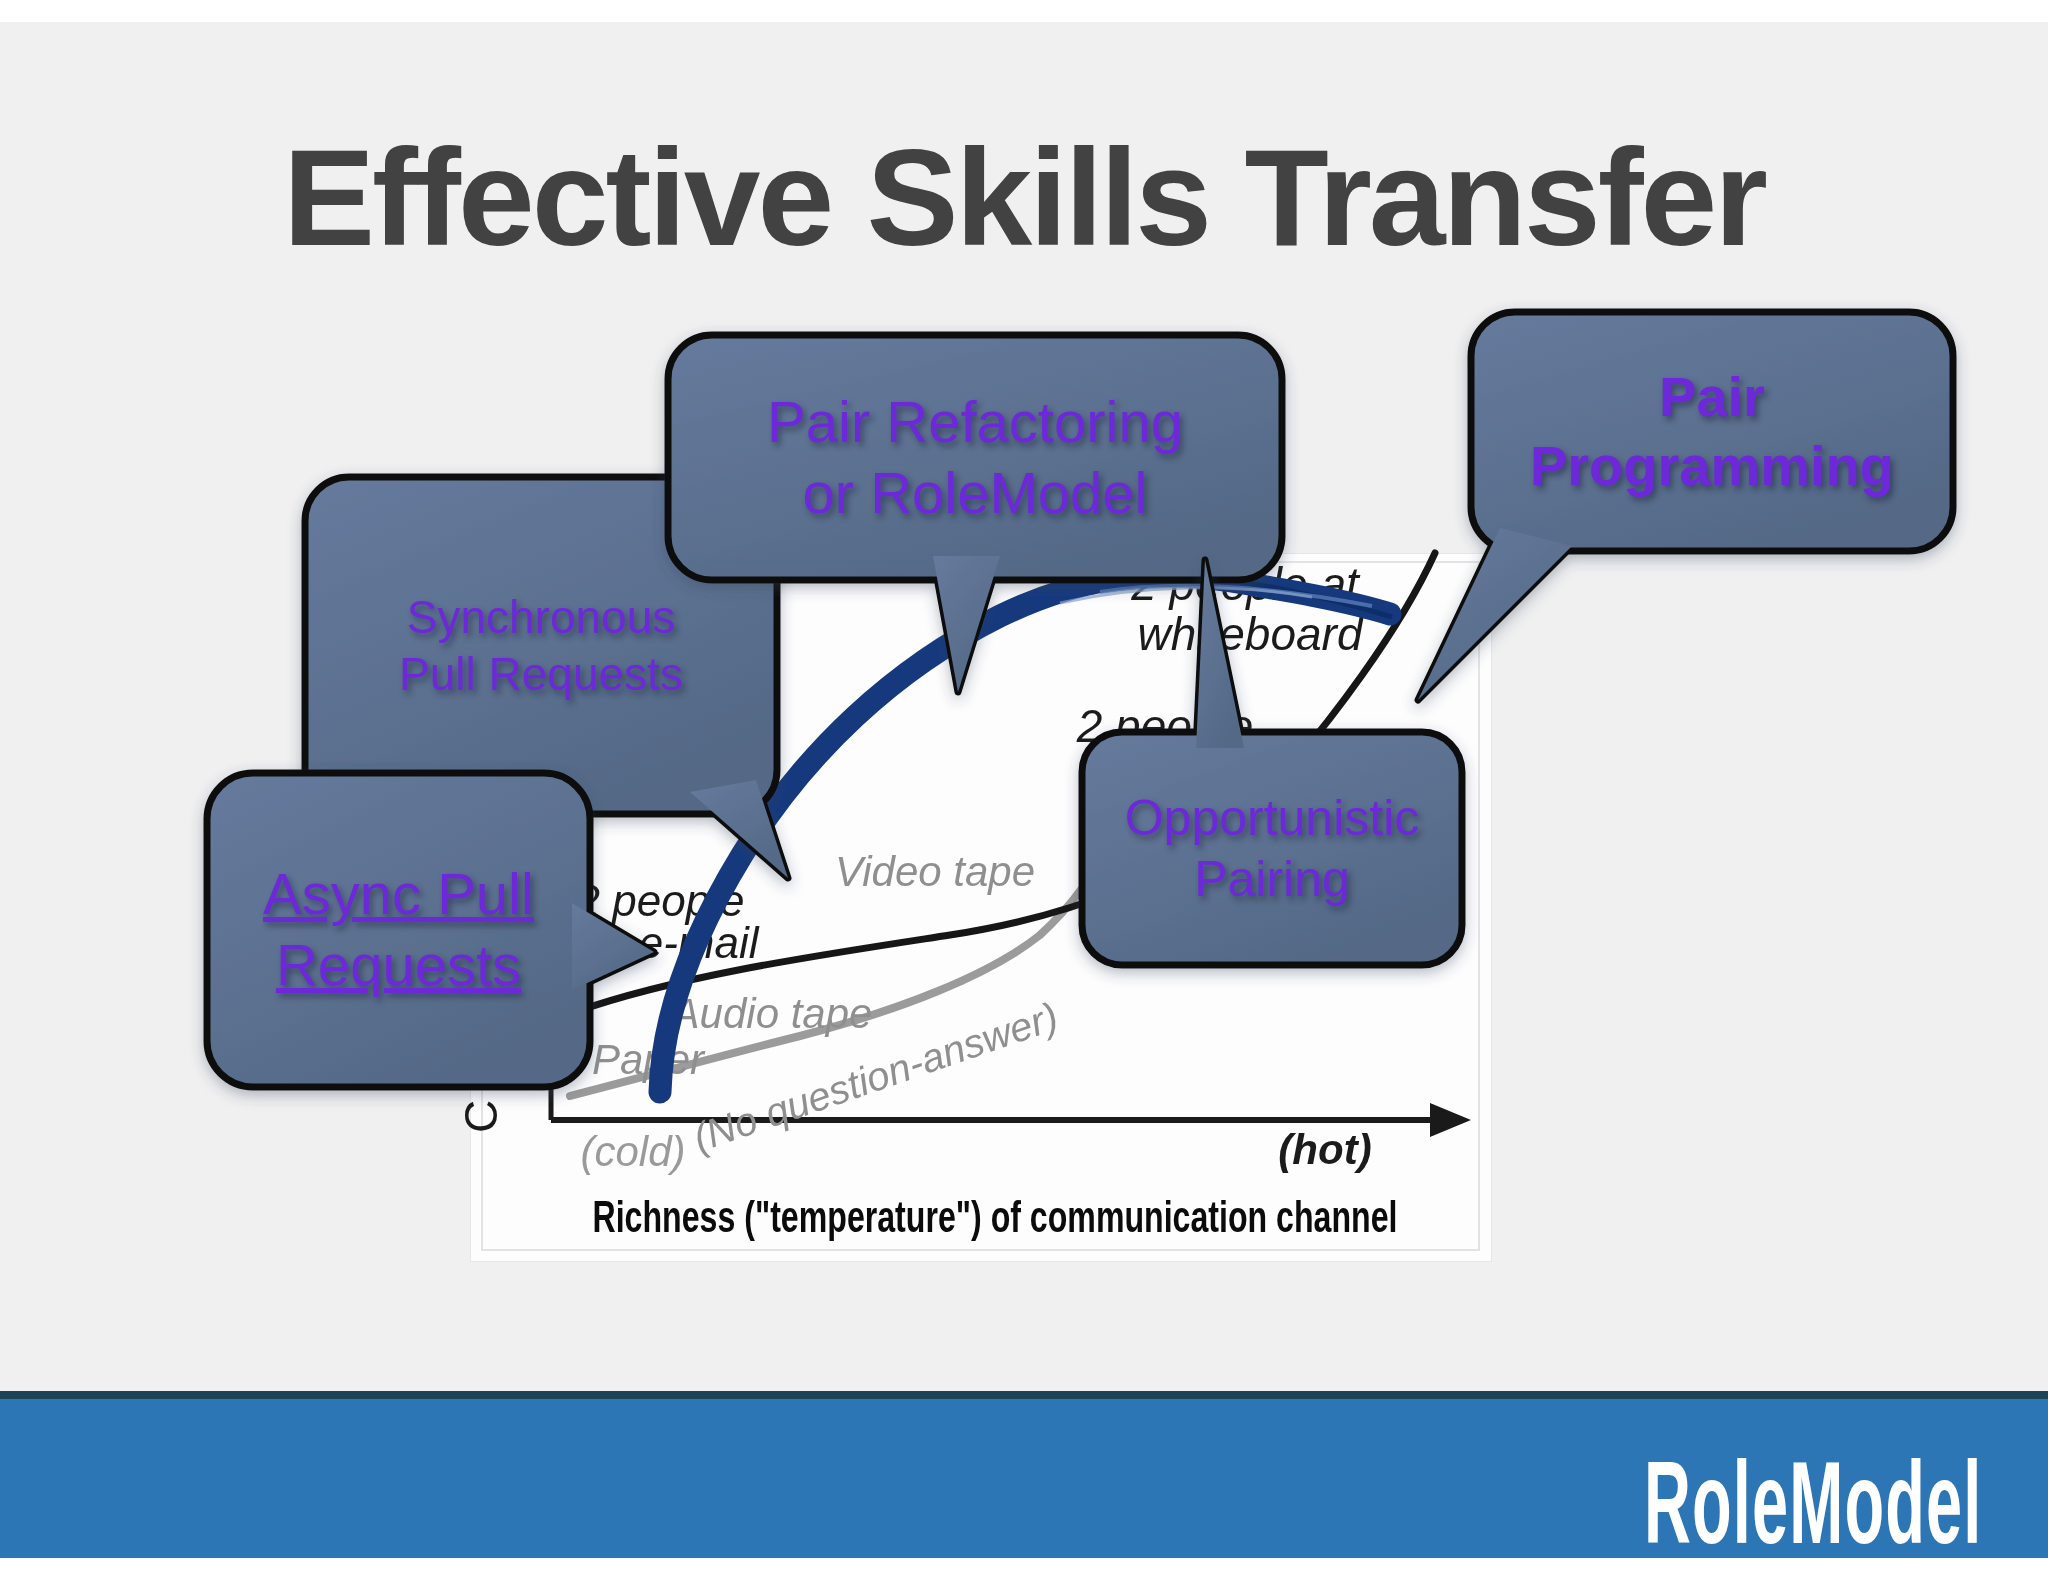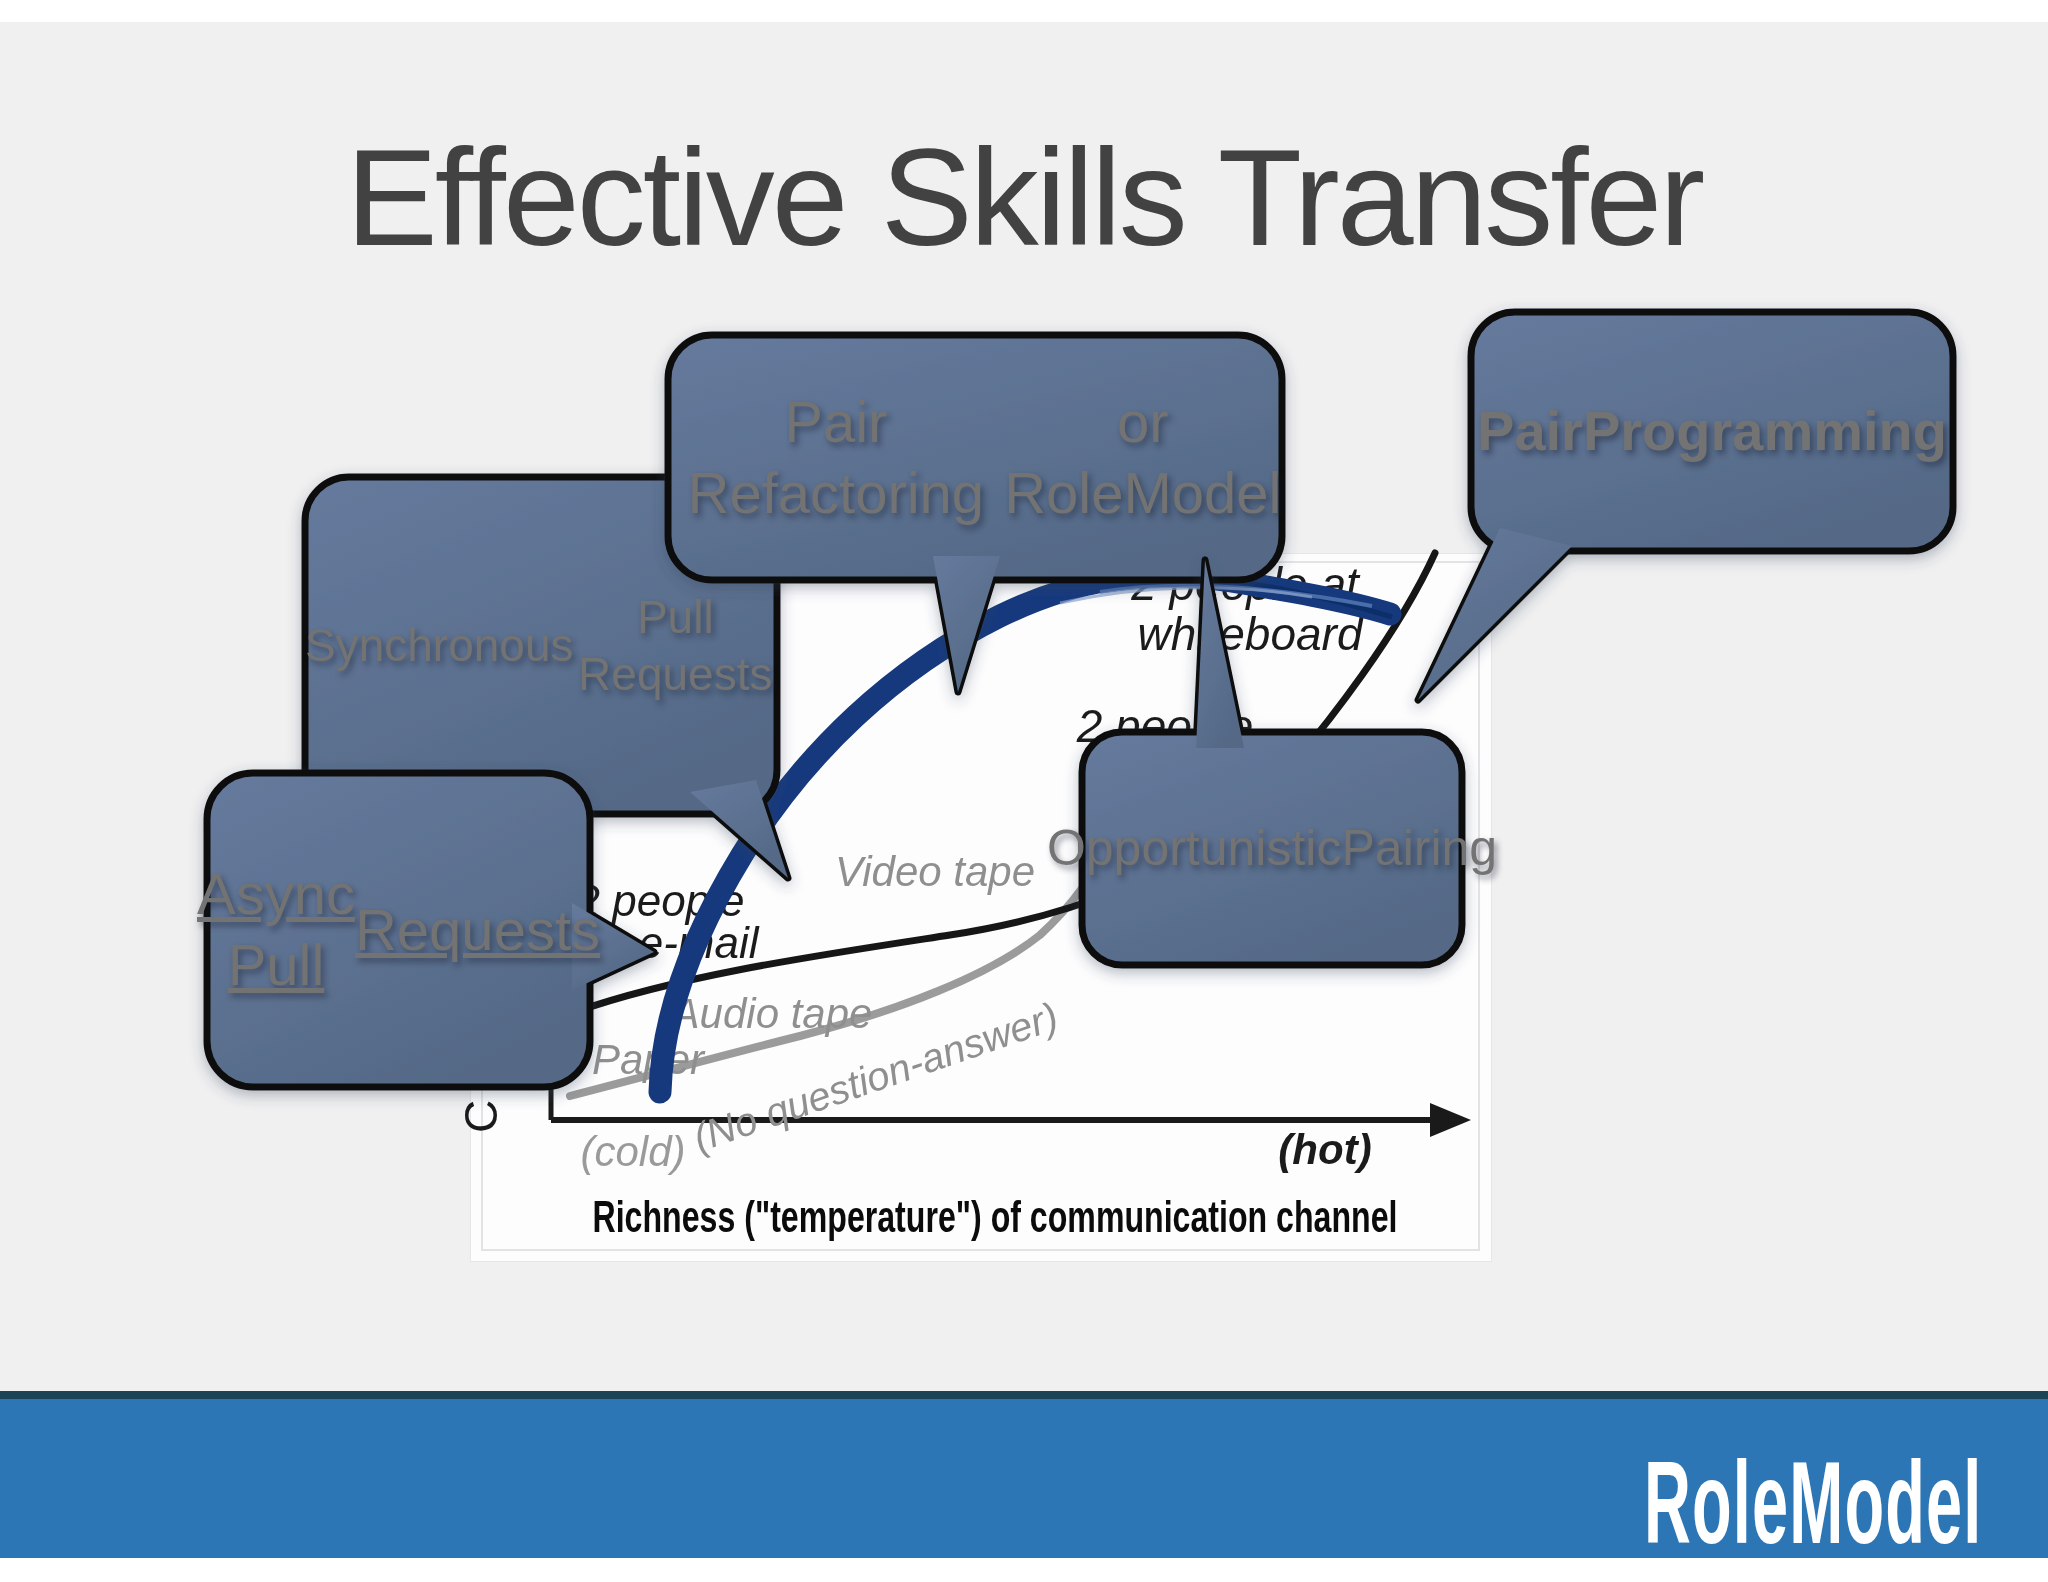--- a/index.html
+++ b/index.html
@@ -1,26 +1,26 @@
 <!DOCTYPE html>
 <html><head>
 <meta charset="utf-8">
 <style>
   html,body{margin:0;padding:0;background:#ffffff;}
   #stage{position:relative;width:2048px;height:1582px;overflow:hidden;background:#ffffff;
          font-family:"Liberation Sans",sans-serif;}
   #slide-bg{position:absolute;left:0;top:22px;width:2048px;height:1369px;background:#f0f0f1;}
   #page-title{position:absolute;left:0;top:118px;width:2048px;text-align:center;
-              font-size:138px;font-weight:400;letter-spacing:-3px;color:#424242;}
+              font-size:138px;font-weight:700;letter-spacing:-3px;color:#424242;}
   #chart-figure{position:absolute;left:470px;top:553px;width:1022px;height:709px;
                 background:#fdfdfe;border:1px solid #e6e6e8;box-sizing:border-box;}
   svg text{font-family:"Liberation Sans",sans-serif;}
   .overlay-svg{position:absolute;left:0;top:0;}
-  .callout-label{position:absolute;display:flex;flex-direction:row;align-items:center;
-                 justify-content:center;color:#737373;text-align:center;line-height:1.22;
+  .callout-label{position:absolute;display:flex;flex-direction:column;align-items:center;
+                 justify-content:center;color:#6d28d9;text-align:center;line-height:1.22;
                  text-shadow:3px 4px 6px rgba(15,22,40,0.45);pointer-events:none;}
   #footer-accent{position:absolute;left:0;top:1391px;width:2048px;height:8px;background:#1d4356;}
   #footer-bar{position:absolute;left:0;top:1399px;width:2048px;height:159px;background:#2d76b5;}
   #brand{position:absolute;right:66px;top:1436px;font-size:116px;font-weight:bold;color:#ffffff;
          transform:scaleX(0.56);transform-origin:100% 50%;letter-spacing:2px;white-space:nowrap;}
 </style>
 </head>
 <body>
 
 <div id="stage">

